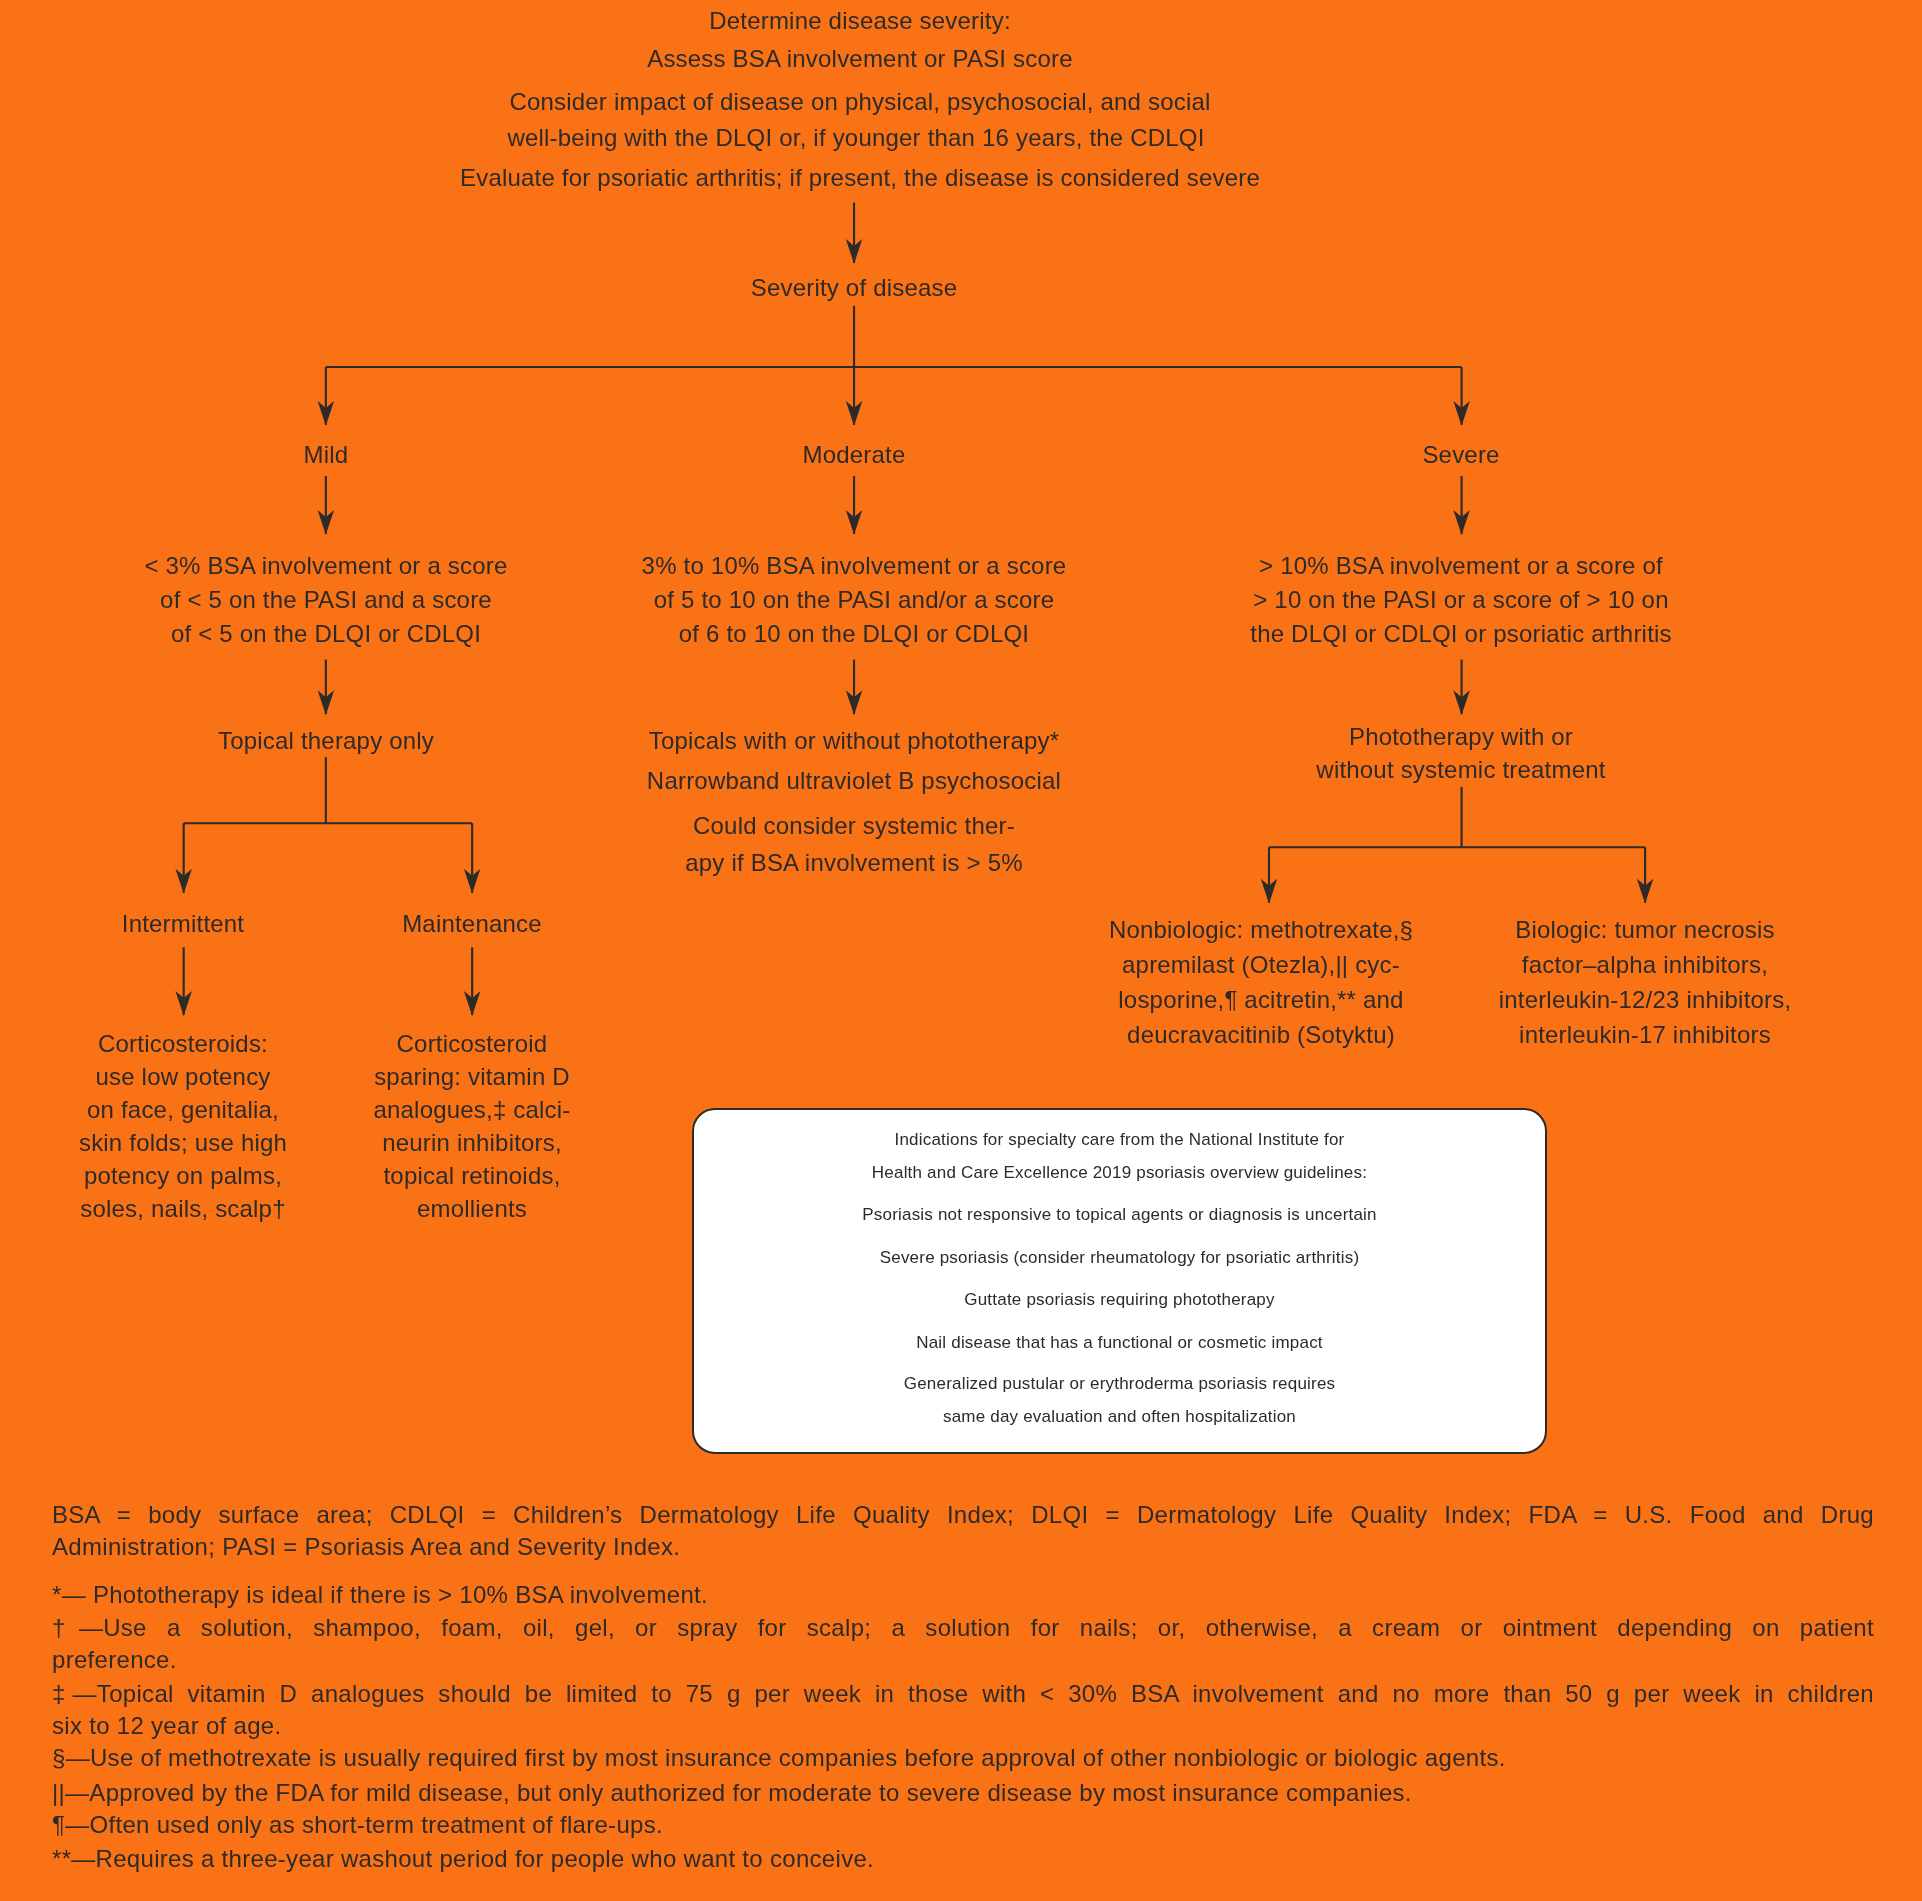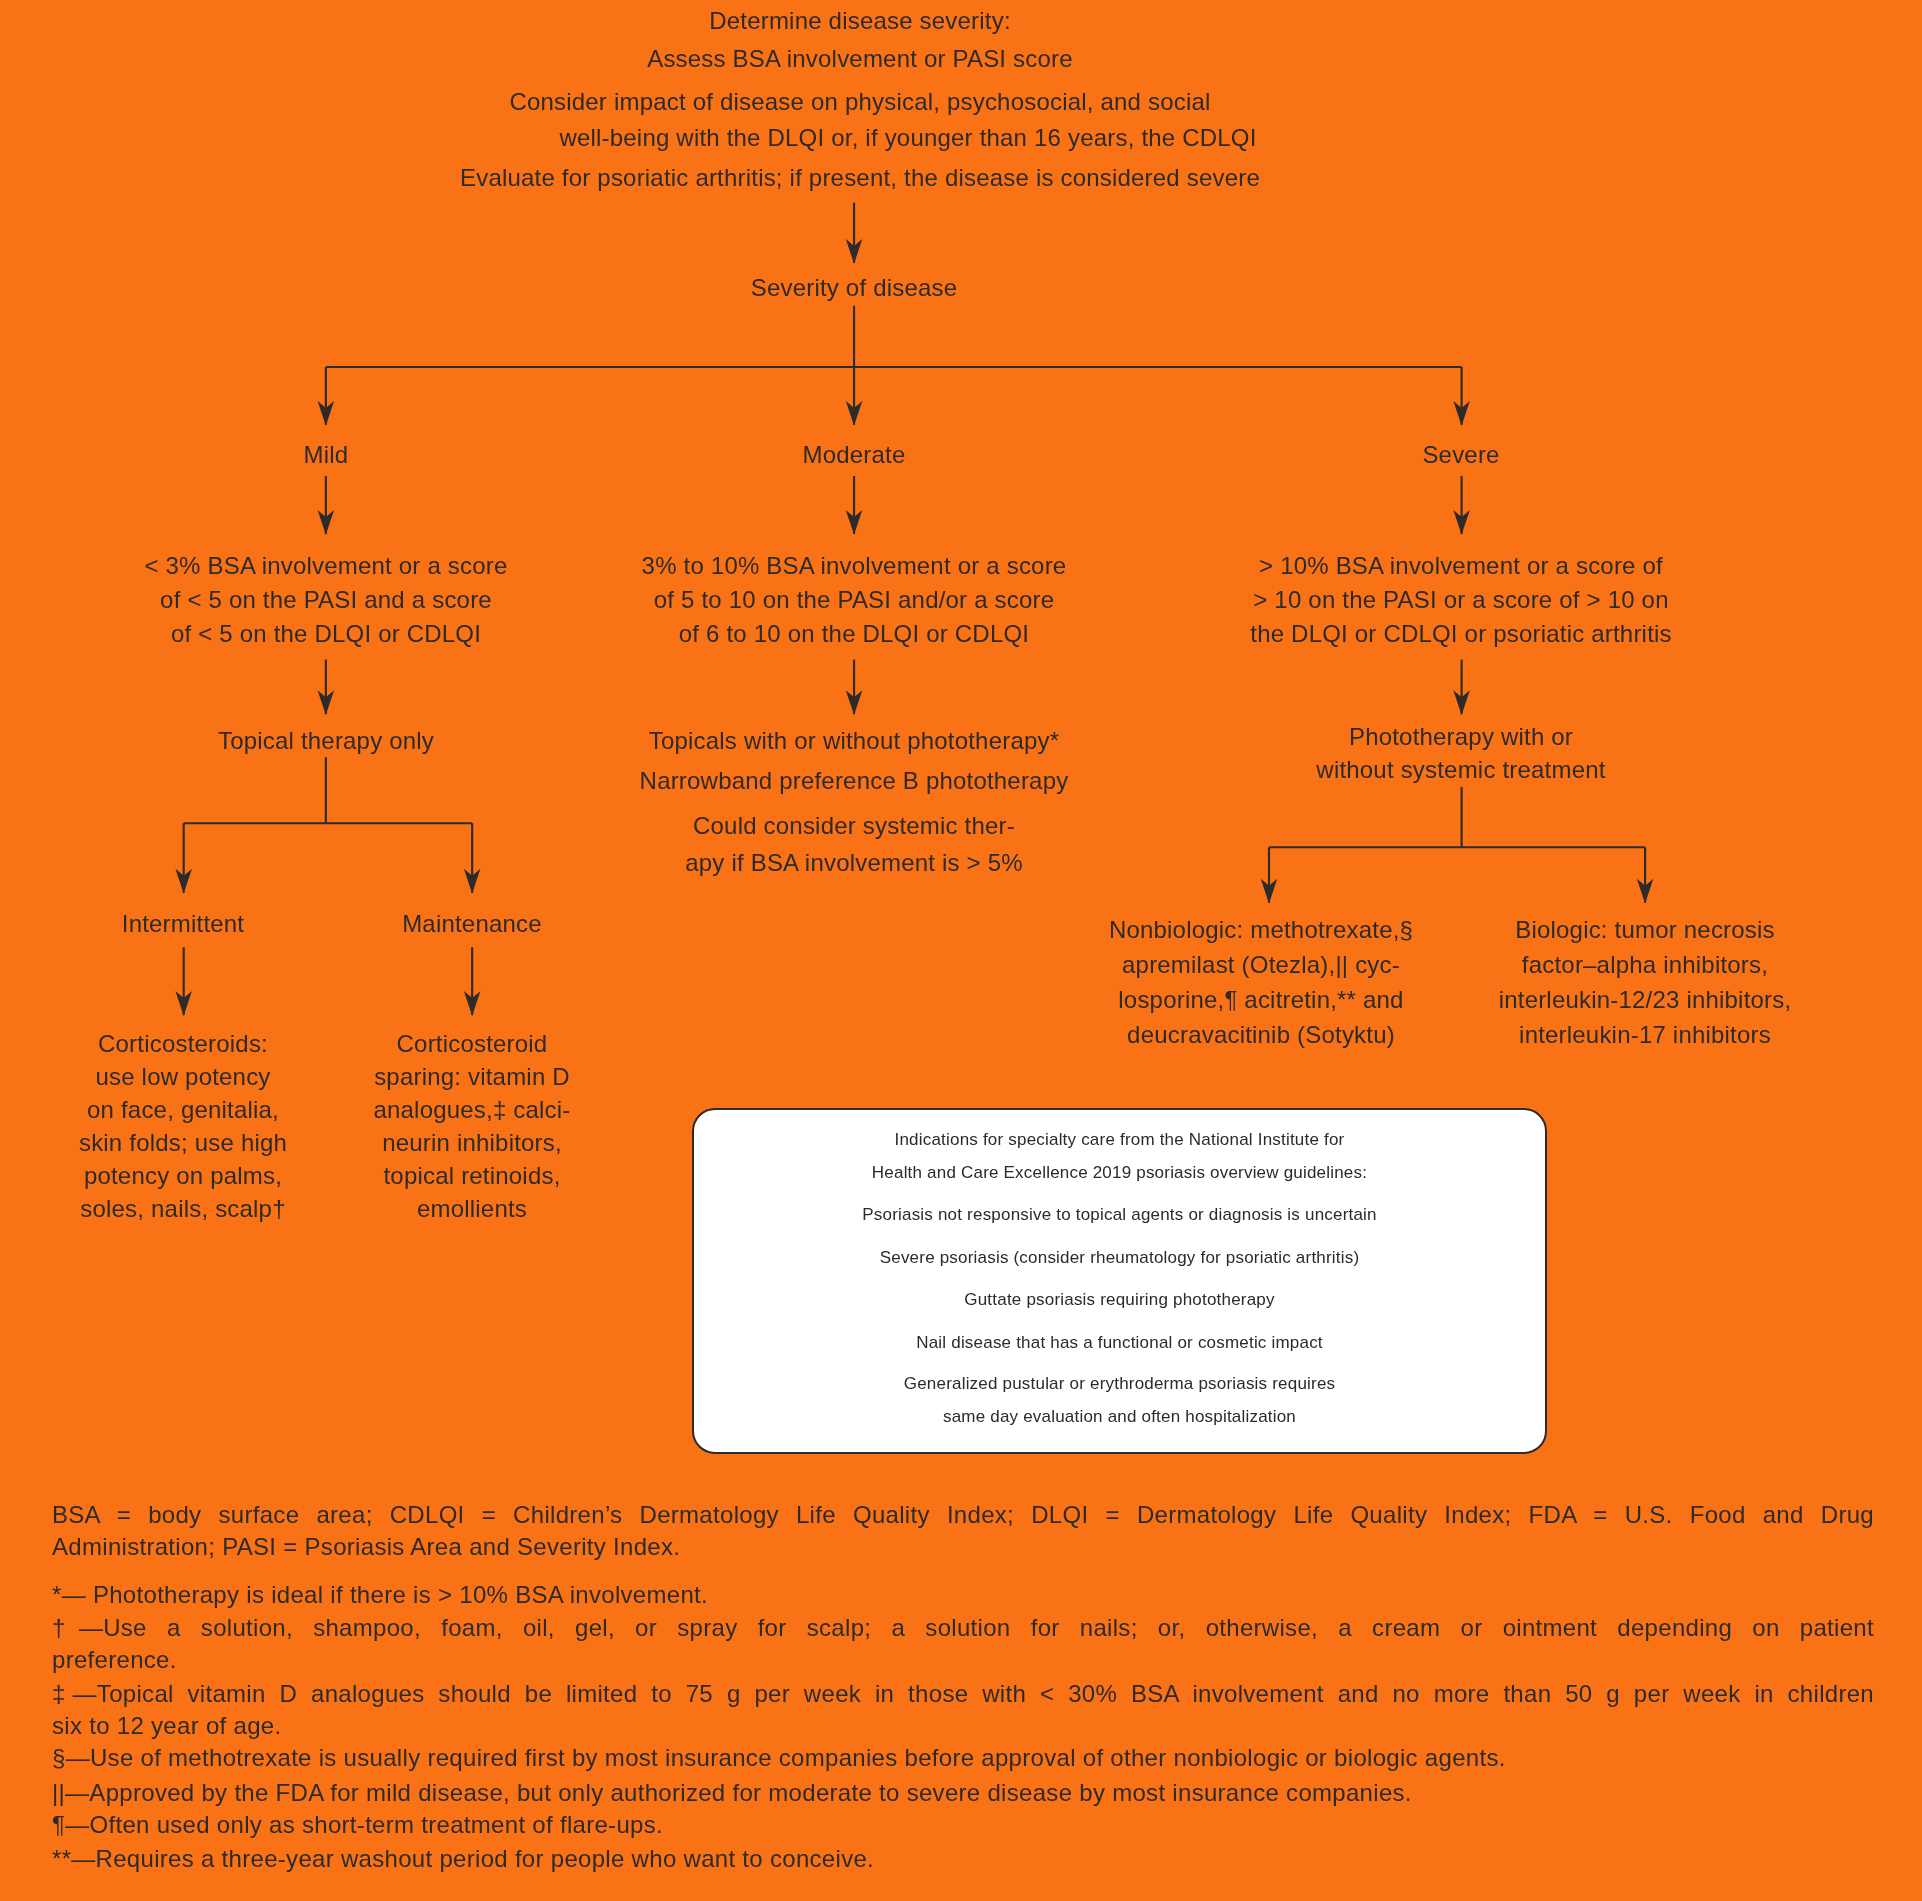--- a/index.html
+++ b/index.html
@@ -74,21 +74,21 @@
       <line x1="1768" y1="952" x2="1768" y2="1025"></line>
       <line x1="1535" y1="1025" x2="1990" y2="1025"></line>
       <line x1="1535" y1="1025" x2="1535" y2="1092" marker-end="url(#ah)"></line>
       <line x1="1990" y1="1025" x2="1990" y2="1092" marker-end="url(#ah)"></line>
     </g>
   </svg>
 
   <div class="t" style="left:860px; top:6.6px">Determine disease severity:</div>
   <div class="t" style="left:860px; top:45px">Assess BSA involvement or PASI score</div>
   <div class="t" style="left:860px; top:88px">Consider impact of disease on physical, psychosocial, and social</div>
-  <div class="t" style="left:908px; top:124px">well-being with the DLQI or, if younger than 16 years, the CDLQI</div>
+  <div class="t" style="left:856px; top:124px">well-being with the DLQI or, if younger than 16 years, the CDLQI</div>
   <div class="t" style="left:860px; top:164px">Evaluate for psoriatic arthritis; if present, the disease is considered severe</div>
 
   <div class="t" style="left:854px; top:274px">Severity of disease</div>
 
   <div class="t" style="left:326px;  top:441px">Mild</div>
   <div class="t" style="left:854px; top:441px">Moderate</div>
   <div class="t" style="left:1461px; top:441px">Severe</div>
 
   <div class="t lh41" style="left:326px; top:549px">
     <div>&lt; 3% BSA involvement or a score</div>
@@ -102,21 +102,21 @@
   </div>
   <div class="t lh41" style="left:1461px; top:549px">
     <div>&gt; 10% BSA involvement or a score of</div>
     <div>&gt; 10 on the PASI or a score of &gt; 10 on</div>
     <div>the DLQI or CDLQI or psoriatic arthritis</div>
   </div>
 
   <div class="t" style="left:326px; top:727px">Topical therapy only</div>
 
   <div class="t" style="left:854px; top:727px">Topicals with or without phototherapy*</div>
-  <div class="t" style="left:854px; top:767px">Narrowband preference B phototherapy</div>
+  <div class="t" style="left:854px; top:767px">Narrowband ultraviolet B psychosocial</div>
   <div class="t lh45" style="left:854px; top:807px">
     <div>Could consider systemic ther-</div>
     <div>apy if BSA involvement is &gt; 5%</div>
   </div>
 
   <div class="t lh40" style="left:1461px; top:720px">
     <div>Phototherapy with or</div>
     <div>without systemic treatment</div>
   </div>
 

